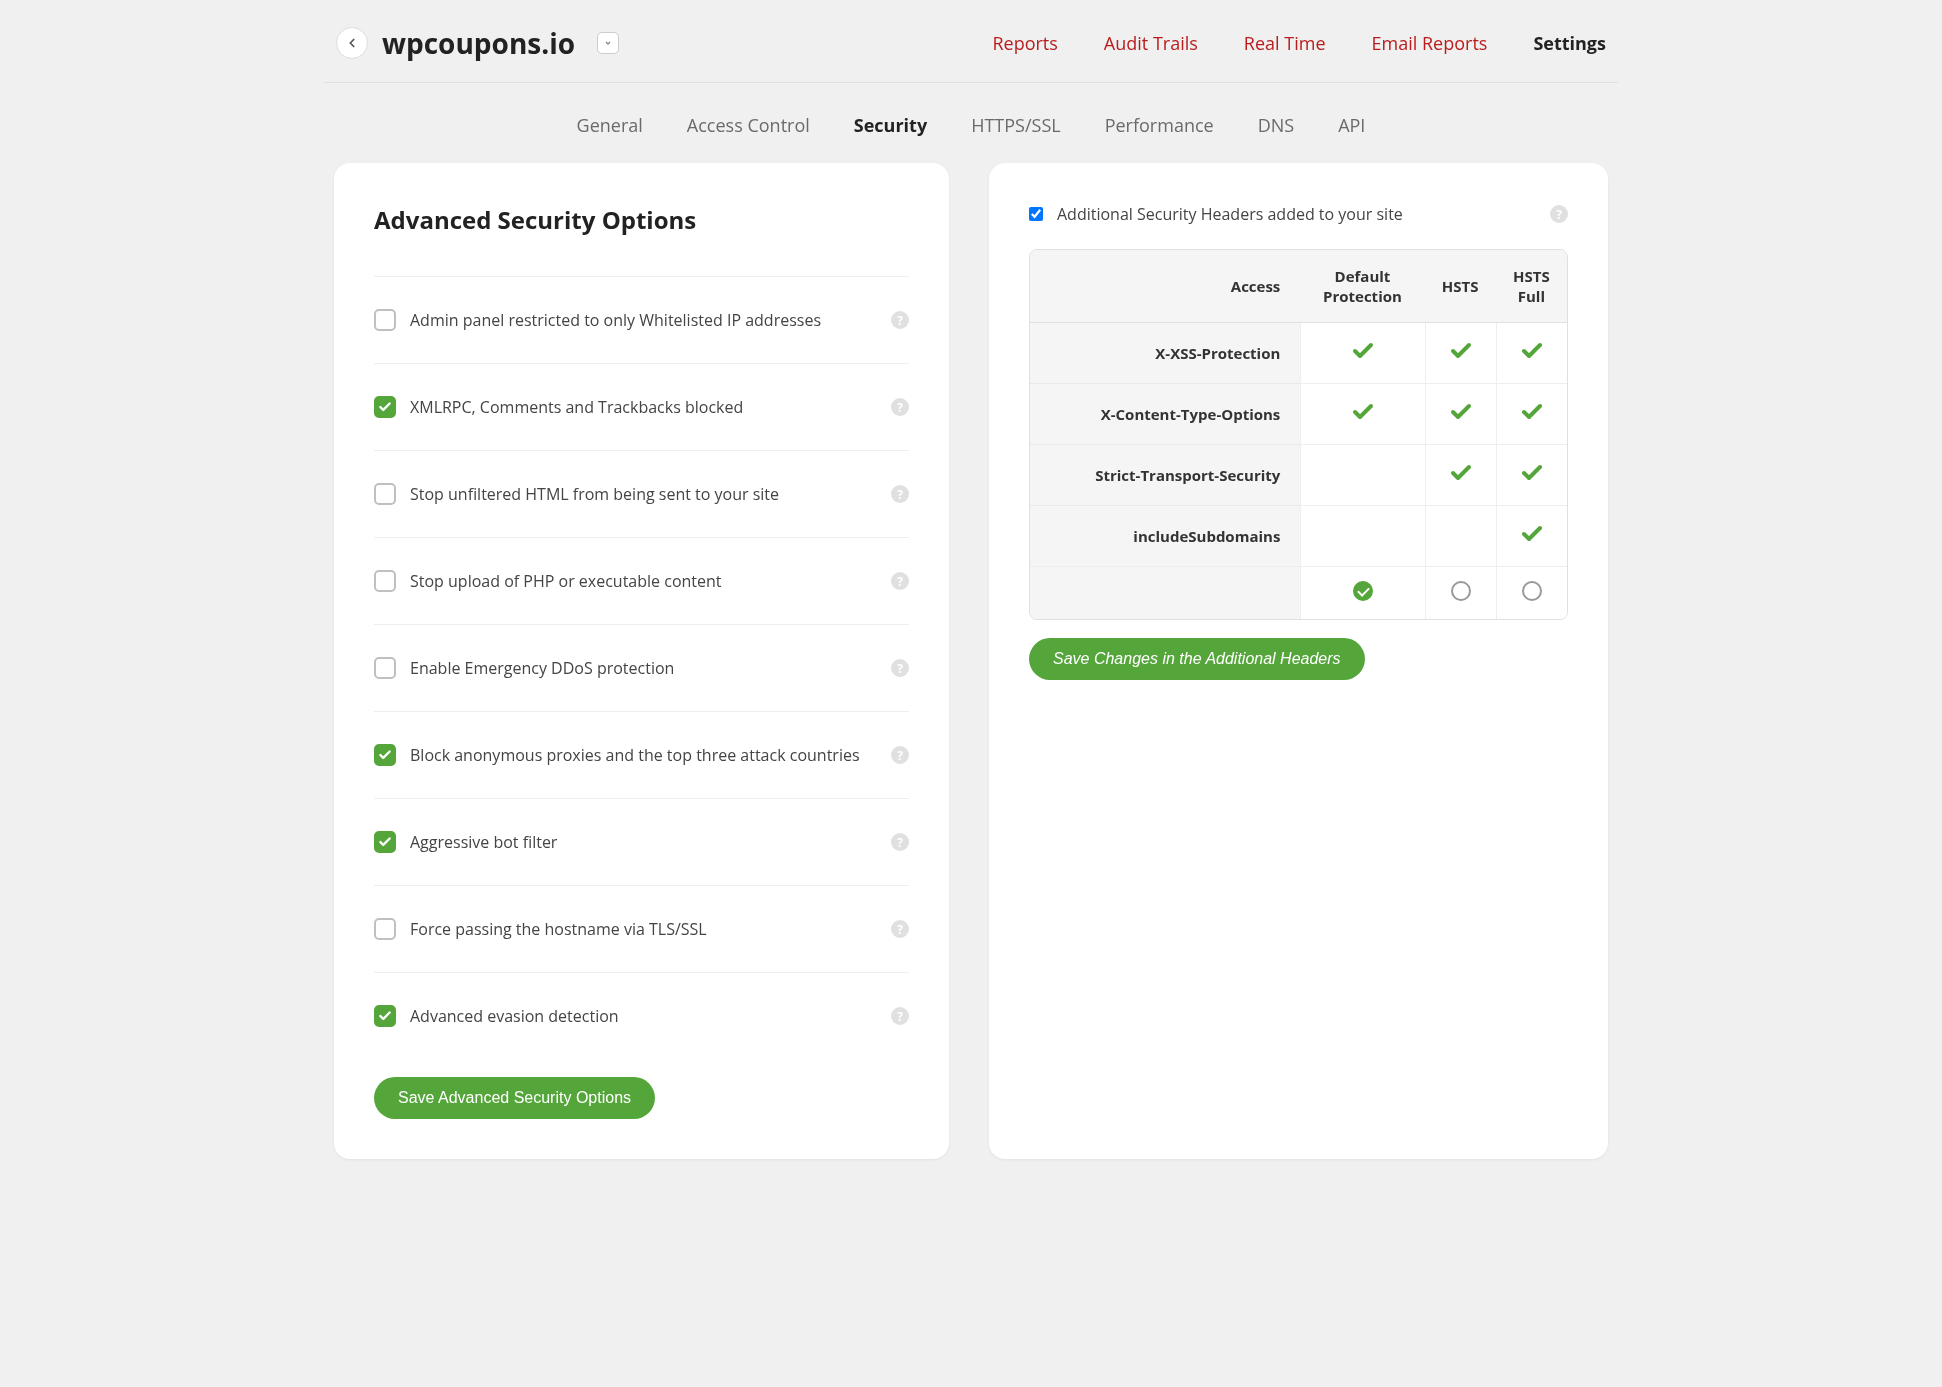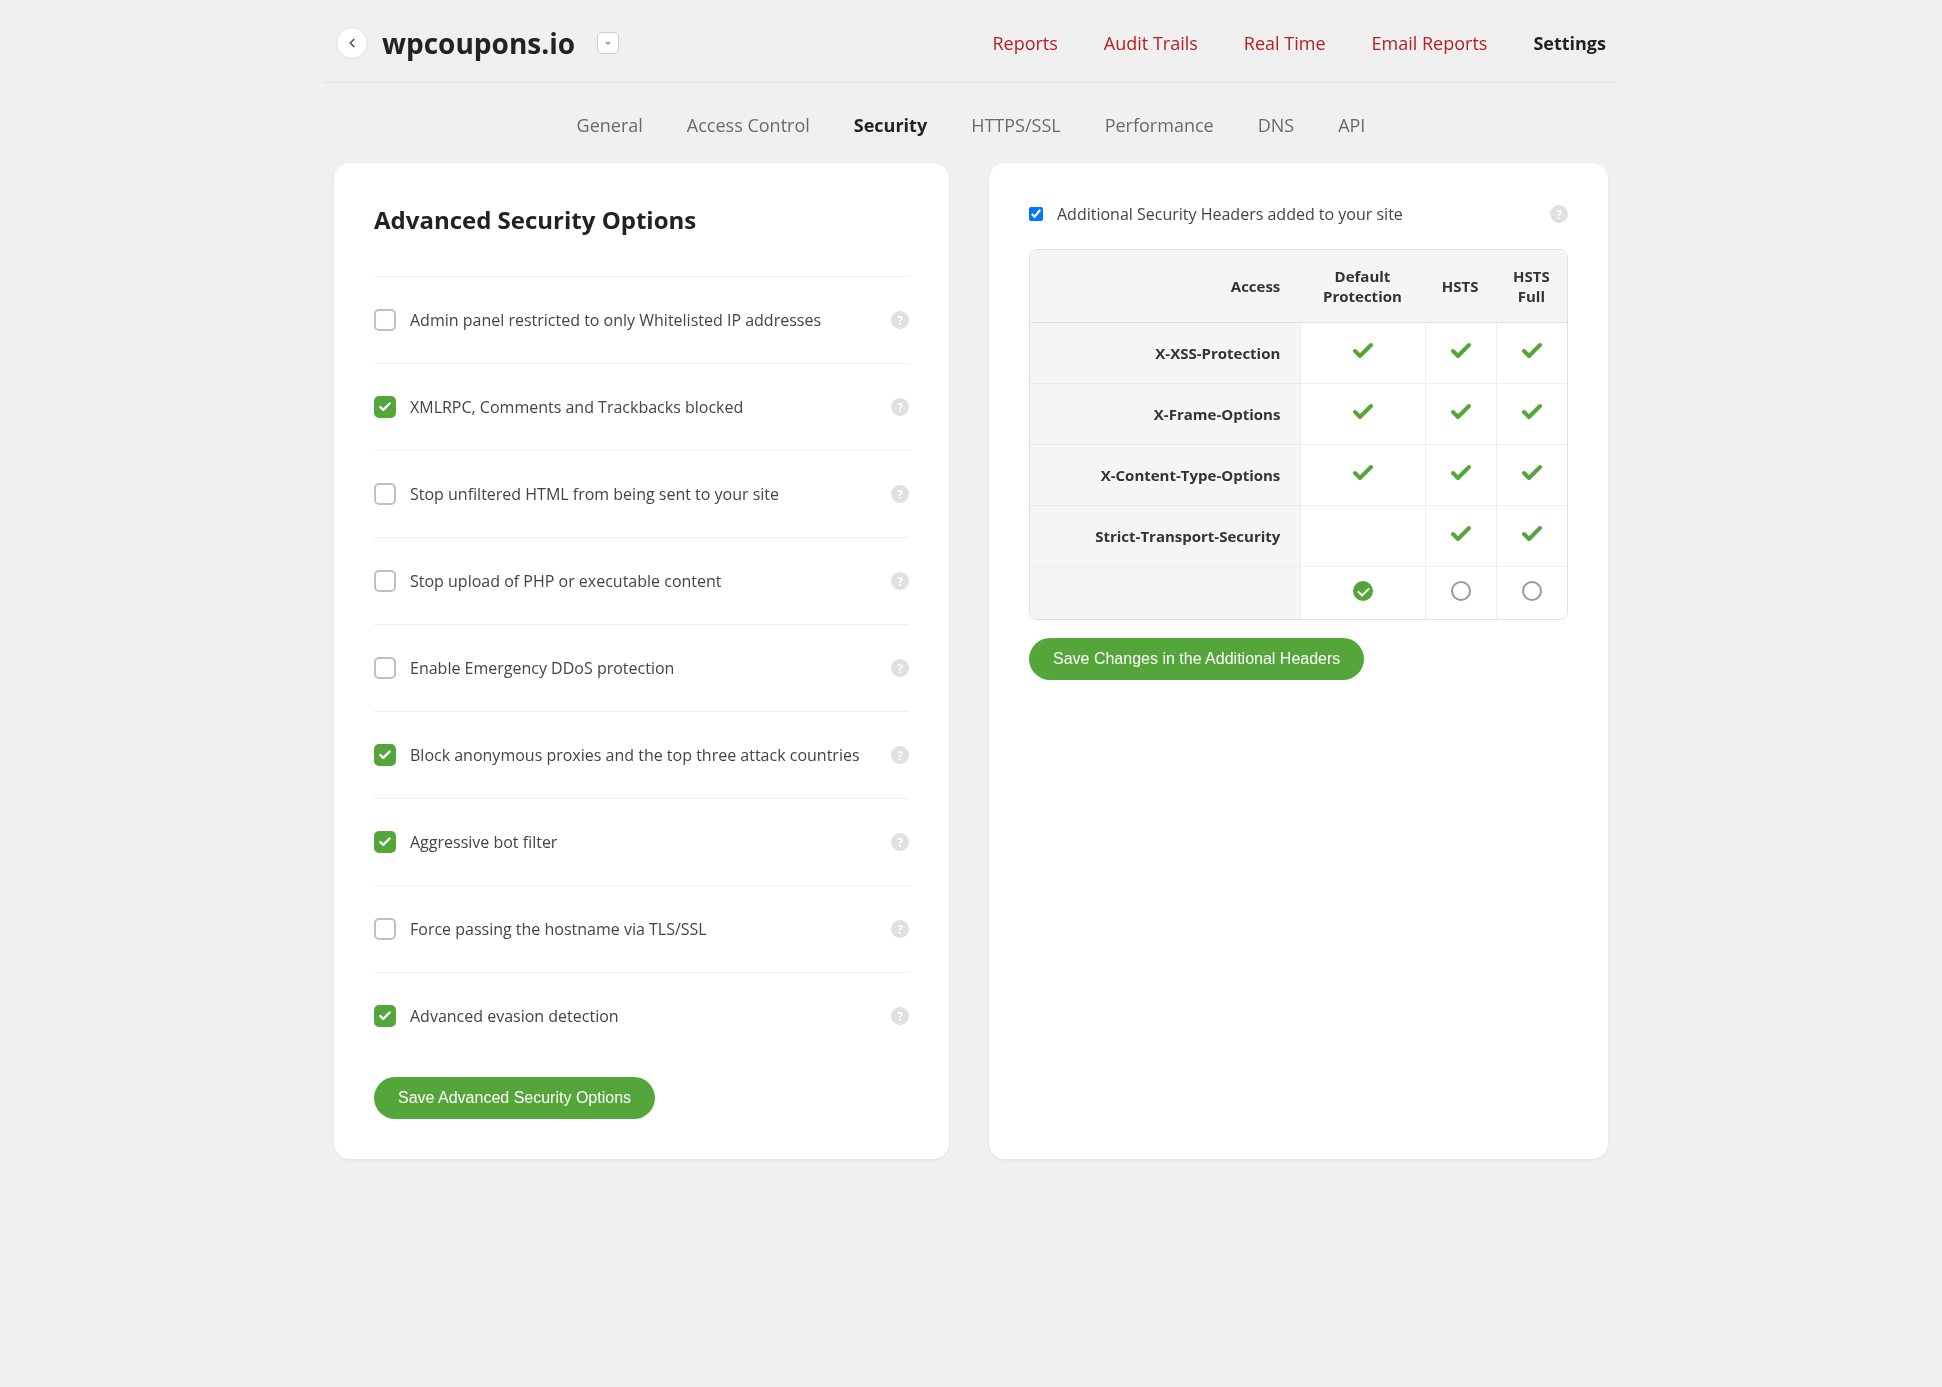--- a/index.html
+++ b/index.html
@@ -251,59 +251,55 @@
                     <polyline points="20 6 9 17 4 12"></polyline>
                   </svg></span></td>
               <td><span class="tick"><svg viewBox="0 0 24 24" fill="none" stroke="currentColor" stroke-width="4" stroke-linecap="round" stroke-linejoin="round">
                     <polyline points="20 6 9 17 4 12"></polyline>
                   </svg></span></td>
               <td><span class="tick"><svg viewBox="0 0 24 24" fill="none" stroke="currentColor" stroke-width="4" stroke-linecap="round" stroke-linejoin="round">
                     <polyline points="20 6 9 17 4 12"></polyline>
                   </svg></span></td>
             </tr>
             <tr>
-              <th>X-Frame-Options</th>
-              <td><span class="tick"><svg viewBox="0 0 24 24" fill="none" stroke="currentColor" stroke-width="4" stroke-linecap="round" stroke-linejoin="round">
-                    <polyline points="20 6 9 17 4 12"></polyline>
-                  </svg></span></td>
-              <td><span class="tick"><svg viewBox="0 0 24 24" fill="none" stroke="currentColor" stroke-width="4" stroke-linecap="round" stroke-linejoin="round">
-                    <polyline points="20 6 9 17 4 12"></polyline>
-                  </svg></span></td>
-              <td><span class="tick"><svg viewBox="0 0 24 24" fill="none" stroke="currentColor" stroke-width="4" stroke-linecap="round" stroke-linejoin="round">
-                    <polyline points="20 6 9 17 4 12"></polyline>
-                  </svg></span></td>
-            </tr>
-            <tr>
               <th>X-Content-Type-Options</th>
               <td><span class="tick"><svg viewBox="0 0 24 24" fill="none" stroke="currentColor" stroke-width="4" stroke-linecap="round" stroke-linejoin="round">
                     <polyline points="20 6 9 17 4 12"></polyline>
                   </svg></span></td>
               <td><span class="tick"><svg viewBox="0 0 24 24" fill="none" stroke="currentColor" stroke-width="4" stroke-linecap="round" stroke-linejoin="round">
                     <polyline points="20 6 9 17 4 12"></polyline>
                   </svg></span></td>
               <td><span class="tick"><svg viewBox="0 0 24 24" fill="none" stroke="currentColor" stroke-width="4" stroke-linecap="round" stroke-linejoin="round">
                     <polyline points="20 6 9 17 4 12"></polyline>
                   </svg></span></td>
             </tr>
             <tr>
               <th>Strict-Transport-Security</th>
               <td></td>
               <td><span class="tick"><svg viewBox="0 0 24 24" fill="none" stroke="currentColor" stroke-width="4" stroke-linecap="round" stroke-linejoin="round">
                     <polyline points="20 6 9 17 4 12"></polyline>
                   </svg></span></td>
+              <td><span class="tick"><svg viewBox="0 0 24 24" fill="none" stroke="currentColor" stroke-width="4" stroke-linecap="round" stroke-linejoin="round">
+                    <polyline points="20 6 9 17 4 12"></polyline>
+                  </svg></span></td>
+            </tr>
+            <tr>
+              <th>includeSubdomains</th>
+              <td></td>
+              <td></td>
               <td><span class="tick"><svg viewBox="0 0 24 24" fill="none" stroke="currentColor" stroke-width="4" stroke-linecap="round" stroke-linejoin="round">
                     <polyline points="20 6 9 17 4 12"></polyline>
                   </svg></span></td>
             </tr>
           </tbody>
           <tfoot>
             <tr>
               <th></th>
               <td><span class="radio-dot selected"></span></td>
               <td><span class="radio-dot"></span></td>
               <td><span class="radio-dot"></span></td>
             </tr>
           </tfoot>
         </table>
-      <button class="btn-primary" style="">Save Changes in the Additional Headers</button>
+      <button class="btn-primary" style="font-style:italic;">Save Changes in the Additional Headers</button>
     </div>
   </div>
 </div>
 
 </body></html>

